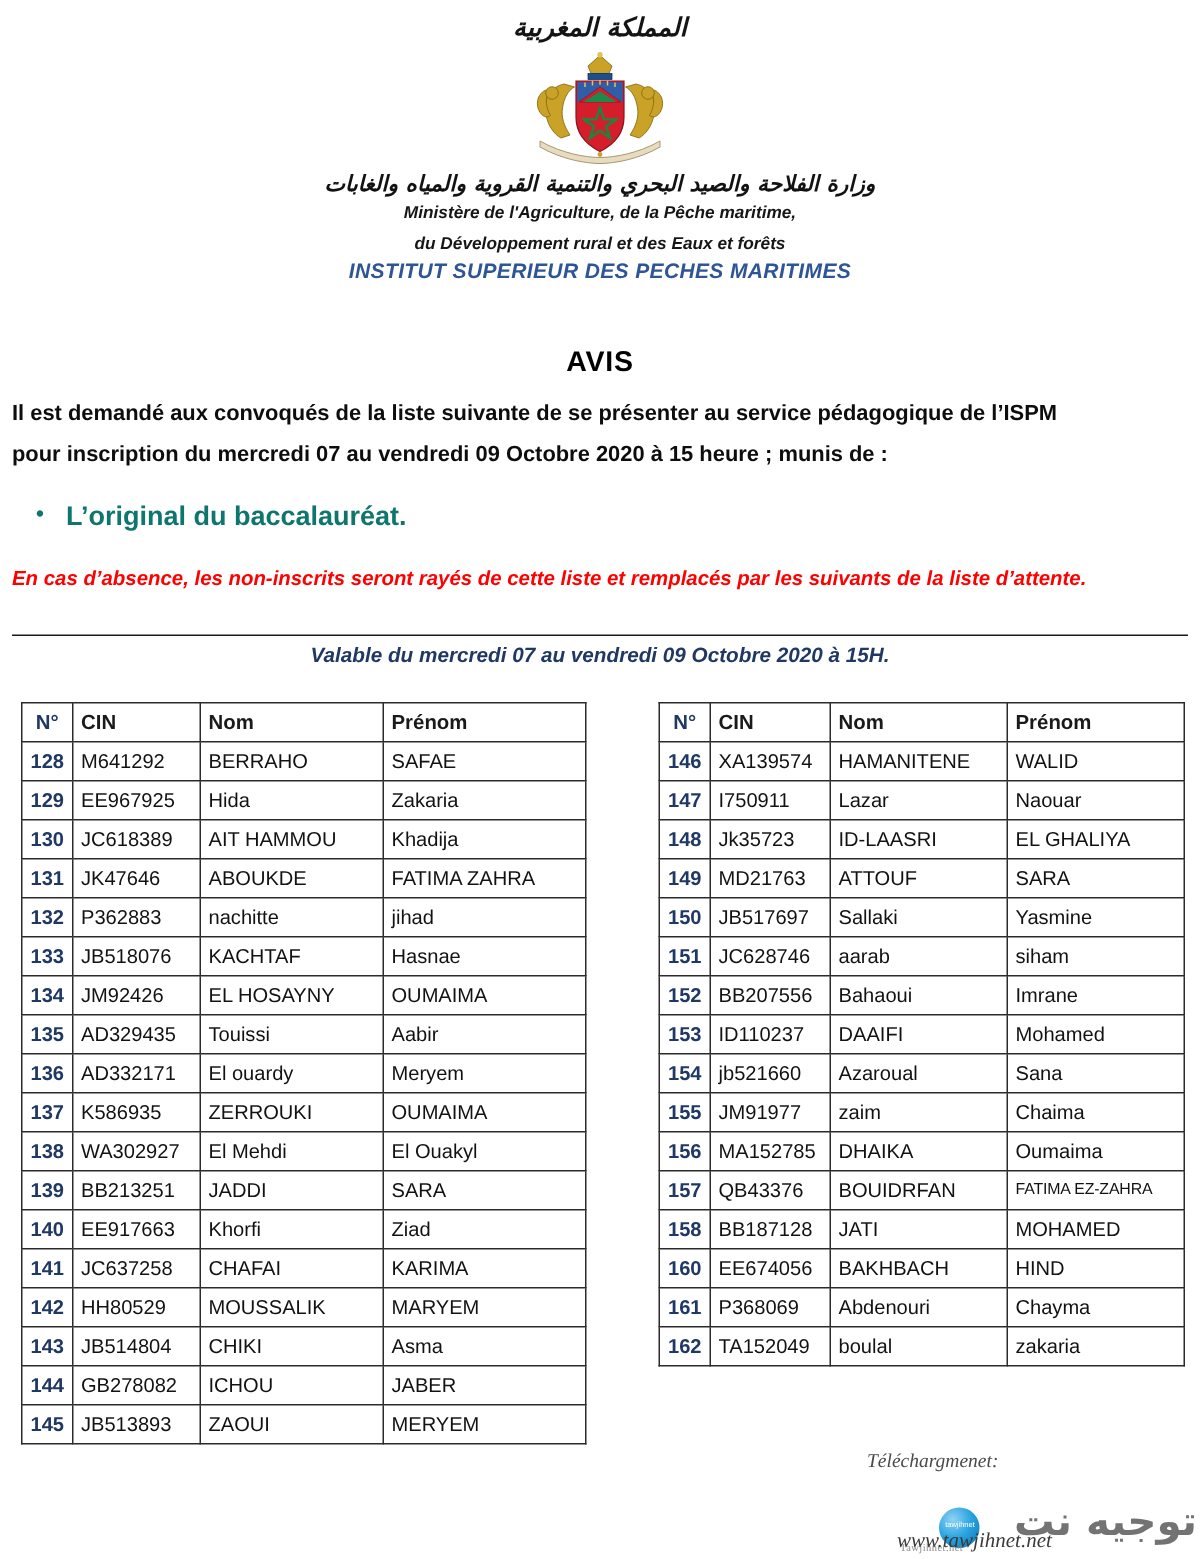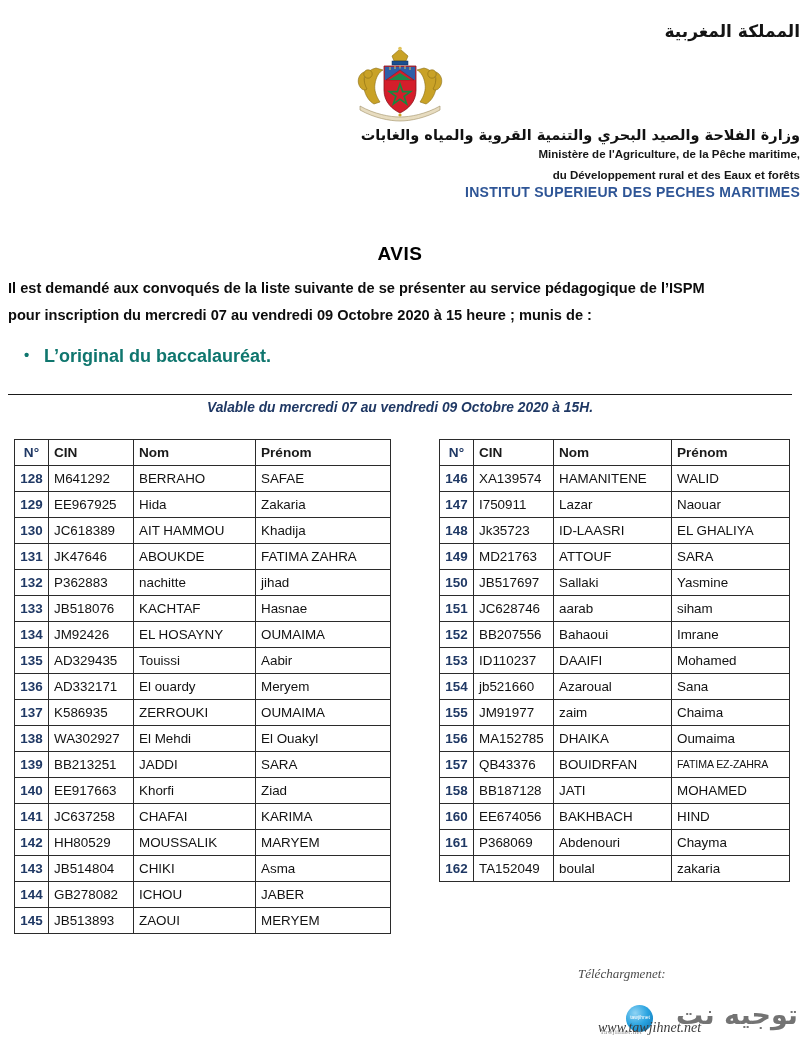--- a/index.html
+++ b/index.html
@@ -19,22 +19,23 @@
 
   .page {
     width: 800px;
     height: 1039px;
     position: relative;
     box-sizing: border-box;
   }
 
   
   .header {
-    text-align: right;
-    padding-top: 20px;
+    text-align: center;
+    padding-top: 8px;
+    font-style: italic;
   }
   .ar-kingdom {
     font-family: "DejaVu Sans", sans-serif;
     font-size: 17px;
     font-weight: 700;
     color: #141414;
     line-height: 22px;
     direction: rtl;
   }
   .fr-kingdom {
@@ -349,20 +350,21 @@
 
   <div class="notice-body">
     <div>Il est demandé aux convoqués de la liste suivante de se présenter au service pédagogique de l’ISPM</div>
     <div>pour inscription du mercredi 07 au vendredi 09 Octobre 2020 à 15 heure ; munis de :</div>
 
     <ul class="bullet-list">
       <li>L’original du baccalauréat.</li>
     </ul>
   </div>
 
+  <div class="red-note">En cas d’absence, les non-inscrits seront rayés de cette liste et remplacés par les suivants de la liste d’attente.</div>
 
   <hr class="divider">
 
   <div class="list-subheading">Valable du mercredi 07 au vendredi 09 Octobre 2020 à 15H.</div>
 
   <div class="tables">
 
     <table class="roster left">
       <colgroup>
         <col class="w-num">

